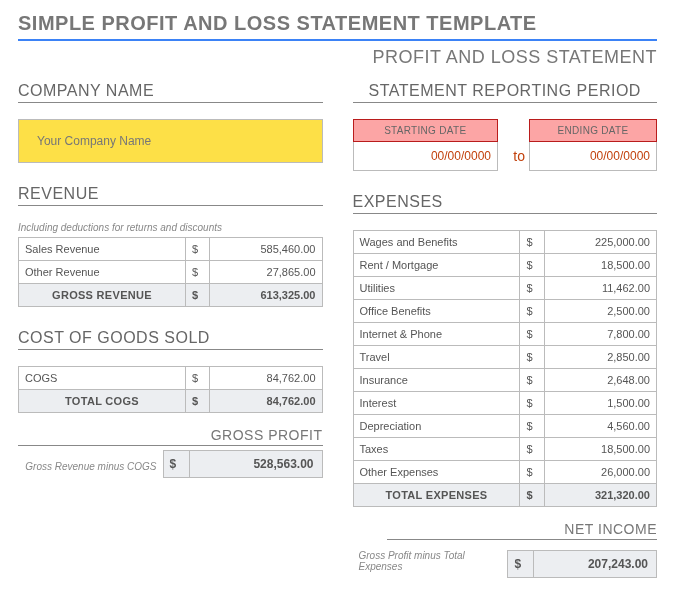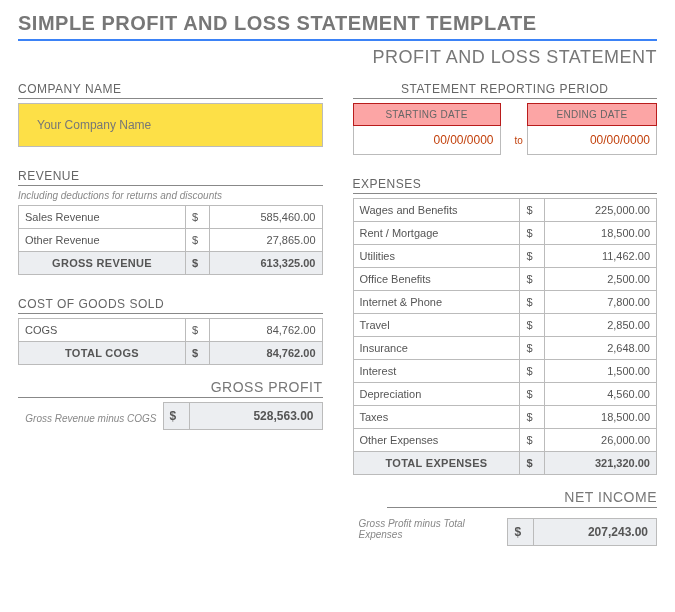--- a/index.html
+++ b/index.html
@@ -1,27 +1,27 @@
 <!DOCTYPE html>
 <html><head>
 <meta charset="utf-8">
 <style>
 *{box-sizing:border-box;margin:0;padding:0}
 body{font-family:Arial,Helvetica,sans-serif;background:#fff;width:675px;padding:12px 18px 18px 18px;color:#444}
 .main-title{font-size:20px;font-weight:700;letter-spacing:.5px;color:#777;border-bottom:2px solid #3b82f6;padding-bottom:4px;margin-bottom:6px}
 .sub-title{font-size:18px;text-align:right;color:#777;letter-spacing:.5px;margin-bottom:14px}
 .grid{display:flex;gap:30px}
 .col{flex:1;min-width:0}
-.sec-head{font-size:12px;letter-spacing:.5px;color:#666;border-bottom:1.5px solid #888;padding-bottom:2px;margin-bottom:4px}
+.sec-head{font-size:16px;letter-spacing:.5px;color:#666;border-bottom:1.5px solid #888;padding-bottom:2px;margin-bottom:16px}
 .sec-note{font-size:10px;font-style:italic;color:#888;margin-bottom:4px}
 .company-box{border:1px solid #bbb;background:#fde047;padding:14px 18px;font-size:12px;color:#777;margin-bottom:22px}
 .period-box{width:100%;border-collapse:collapse;margin-bottom:22px}
 .period-box th{background:#fca5a5;font-size:10px;font-weight:400;color:#666;padding:5px;border:1px solid #b91c1c;text-align:center;letter-spacing:.3px}
 .period-box td{font-size:12px;color:#c2410c;padding:7px 6px;border:1px solid #bbb;text-align:right}
-.period-box .to{font-size:10px;border:none;padding:0 4px}
+.period-box .to{font-size:14px;border:none;padding:0 4px}
 .tbl{width:100%;border-collapse:collapse}
 .tbl td{border:1px solid #bbb;font-size:11px;padding:5px 6px;color:#555}
 .tbl .lab{width:55%}
 .tbl .cur{width:8%;text-align:left}
 .tbl .num{text-align:right;width:37%}
 .tbl .tot td{background:#eceef1;font-weight:700}
 .tbl .tot .lab{text-align:center;letter-spacing:.3px}
 .big-row{display:flex;align-items:flex-end;justify-content:flex-end;gap:0;margin-top:4px}
 .big-note{font-size:10px;font-style:italic;color:#888;padding:6px 6px}
 .big-head{font-size:14px;color:#777;text-align:right;letter-spacing:.5px;margin-top:14px;border-bottom:1.5px solid #888;padding-bottom:2px}

